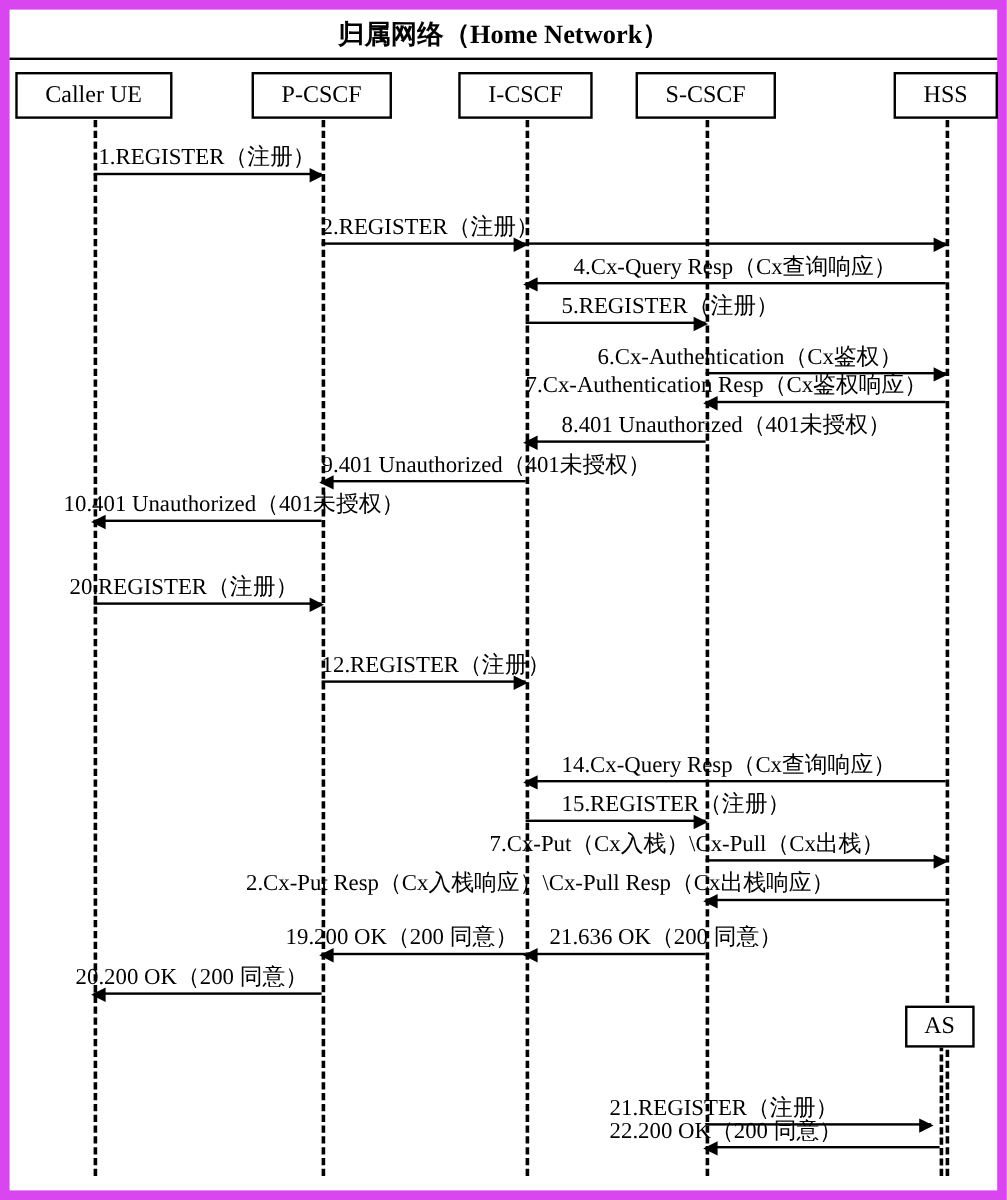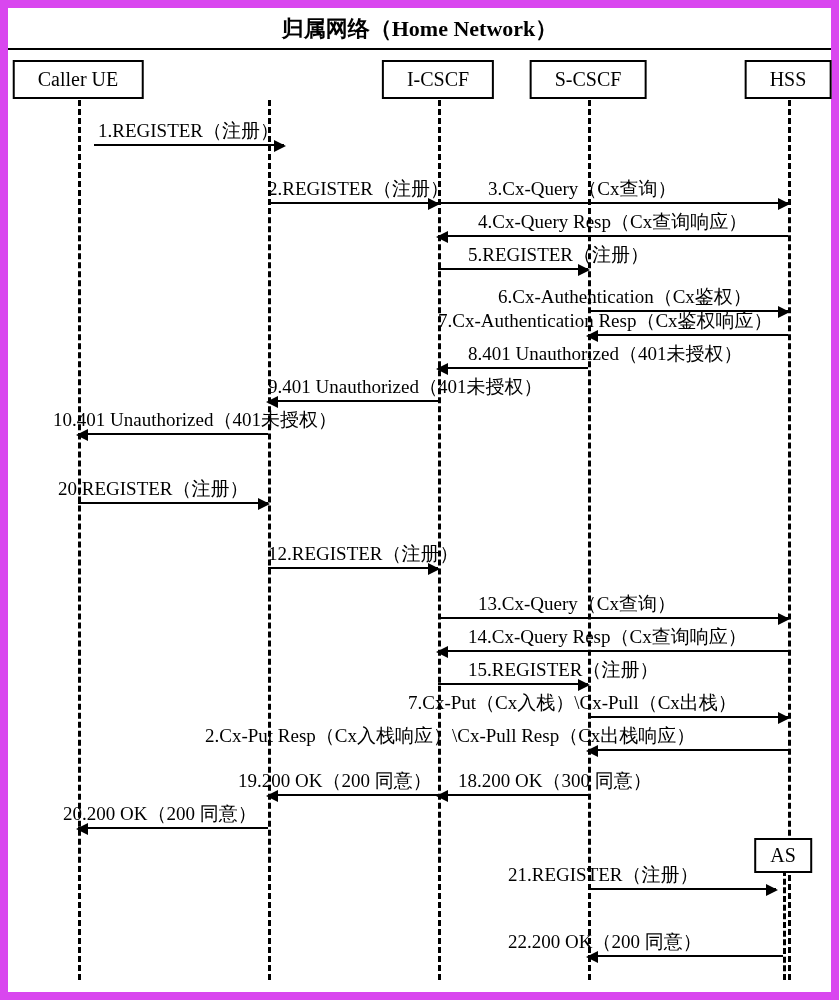--- a/index.html
+++ b/index.html
@@ -85,44 +85,44 @@
 </head>
 <body>
 
 <div class="outer">
   <div class="title">归属网络（Home Network）</div>
   <div class="canvas">
 
     <div class="actor-box" style="left:70px"><span>Caller UE</span></div>
     <div class="lifeline" style="left:70px"></div>
 
+    <div class="actor-box" style="left:260px"><span>P-CSCF</span></div>
     <div class="lifeline" style="left:260px"></div>
 
     <div class="actor-box" style="left:430px"><span>I-CSCF</span></div>
     <div class="lifeline" style="left:430px"></div>
 
     <div class="actor-box" style="left:580px"><span>S-CSCF</span></div>
     <div class="lifeline" style="left:580px"></div>
 
     <div class="actor-box" style="left:780px"><span>HSS</span></div>
     <div class="lifeline" style="left:780px"></div>
 
-    <div class="msg" style="left:86px; width:190px; top:72px">
+    <div class="msg" style="left:70px; width:190px; top:72px">
       <div class="label" style="left:4px">1.REGISTER（注册）</div>
       <div class="line" style="left:0; right:0"></div>
       <div class="arrowhead right" style="right:-2px"></div>
     </div>
 
     <div class="msg" style="left:260px; width:170px; top:130px">
       <div class="label" style="left:0px">2.REGISTER（注册）</div>
       <div class="line" style="left:0; right:0"></div>
       <div class="arrowhead right" style="right:-2px"></div>
     </div>
     <div class="msg" style="left:430px; width:350px; top:130px">
-      <div class="label" style="left:50px">3.Cx-Query（Cx查询）</div>
       <div class="line" style="left:0; right:0"></div>
       <div class="arrowhead right" style="right:-2px"></div>
     </div>
 
     <div class="msg" style="left:430px; width:350px; top:163px">
       <div class="label" style="left:40px">4.Cx-Query Resp（Cx查询响应）</div>
       <div class="line" style="left:0; right:0"></div>
       <div class="arrowhead left" style="left:-2px"></div>
     </div>
 
@@ -167,25 +167,20 @@
       <div class="line" style="left:0; right:0"></div>
       <div class="arrowhead right" style="right:-2px"></div>
     </div>
 
     <div class="msg" style="left:260px; width:170px; top:495px">
       <div class="label" style="left:0px">12.REGISTER（注册）</div>
       <div class="line" style="left:0; right:0"></div>
       <div class="arrowhead right" style="right:-2px"></div>
     </div>
 
-    <div class="msg" style="left:430px; width:350px; top:545px">
-      <div class="label" style="left:40px">13.Cx-Query（Cx查询）</div>
-      <div class="line" style="left:0; right:0"></div>
-      <div class="arrowhead right" style="right:-2px"></div>
-    </div>
 
     <div class="msg" style="left:430px; width:350px; top:578px">
       <div class="label" style="left:30px">14.Cx-Query Resp（Cx查询响应）</div>
       <div class="line" style="left:0; right:0"></div>
       <div class="arrowhead left" style="left:-2px"></div>
     </div>
 
     <div class="msg" style="left:430px; width:150px; top:611px">
       <div class="label" style="left:30px">15.REGISTER（注册）</div>
       <div class="line" style="left:0; right:0"></div>
@@ -203,37 +198,37 @@
       <div class="line" style="left:0; right:0"></div>
       <div class="arrowhead left" style="left:-2px"></div>
     </div>
 
     <div class="msg" style="left:260px; width:170px; top:722px">
       <div class="label" style="left:-30px">19.200 OK（200 同意）</div>
       <div class="line" style="left:0; right:0"></div>
       <div class="arrowhead left" style="left:-2px"></div>
     </div>
     <div class="msg" style="left:430px; width:150px; top:722px">
-      <div class="label" style="left:20px">18.200 OK（300 同意）</div>
+      <div class="label" style="left:20px">21.636 OK（200 同意）</div>
       <div class="line" style="left:0; right:0"></div>
       <div class="arrowhead left" style="left:-2px"></div>
     </div>
 
     <div class="msg" style="left:70px; width:190px; top:755px">
       <div class="label" style="left:-15px">20.200 OK（200 同意）</div>
       <div class="line" style="left:0; right:0"></div>
       <div class="arrowhead left" style="left:-2px"></div>
     </div>
 
     <div class="as-box" style="left:775px; top:788px">
       <span>AS</span>
     </div>
     <div class="lifeline" style="left:775px; top:820px"></div>
 
-    <div class="msg" style="left:580px; width:188px; top:816px">
+    <div class="msg" style="left:580px; width:188px; top:864px">
       <div class="label" style="left:-80px">21.REGISTER（注册）</div>
       <div class="line" style="left:0; right:0"></div>
       <div class="arrowhead right" style="right:-2px"></div>
     </div>
 
     <div class="msg" style="left:580px; width:195px; top:883px">
       <div class="label" style="left:-80px">22.200 OK（200 同意）</div>
       <div class="line" style="left:0; right:0"></div>
       <div class="arrowhead left" style="left:-2px"></div>
     </div>

